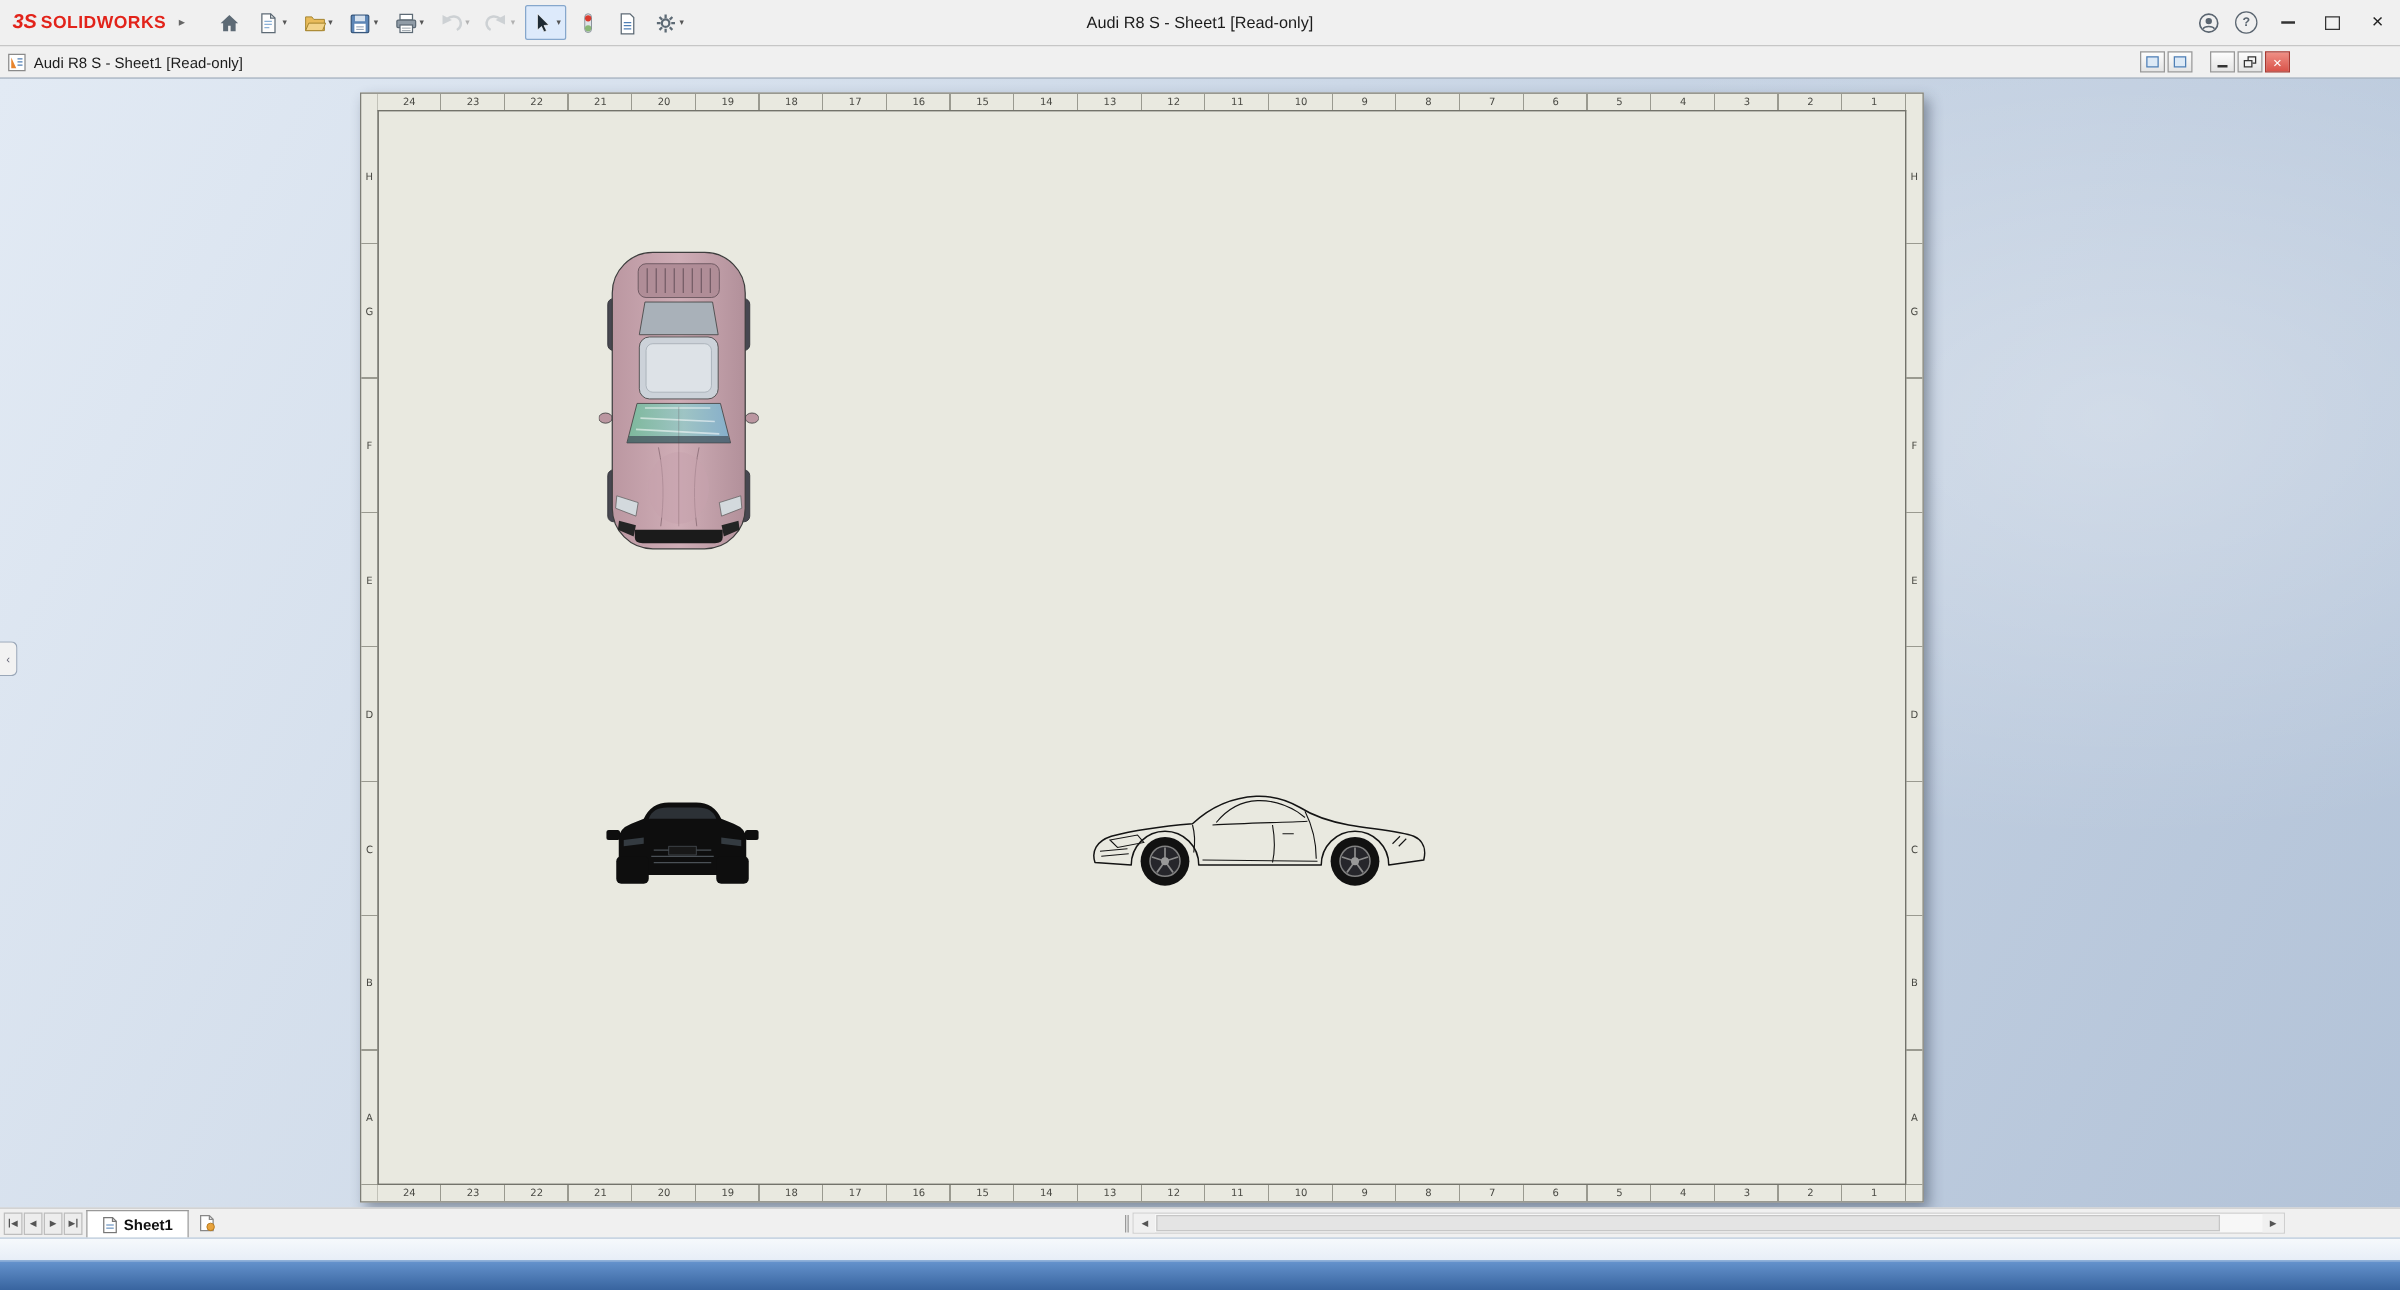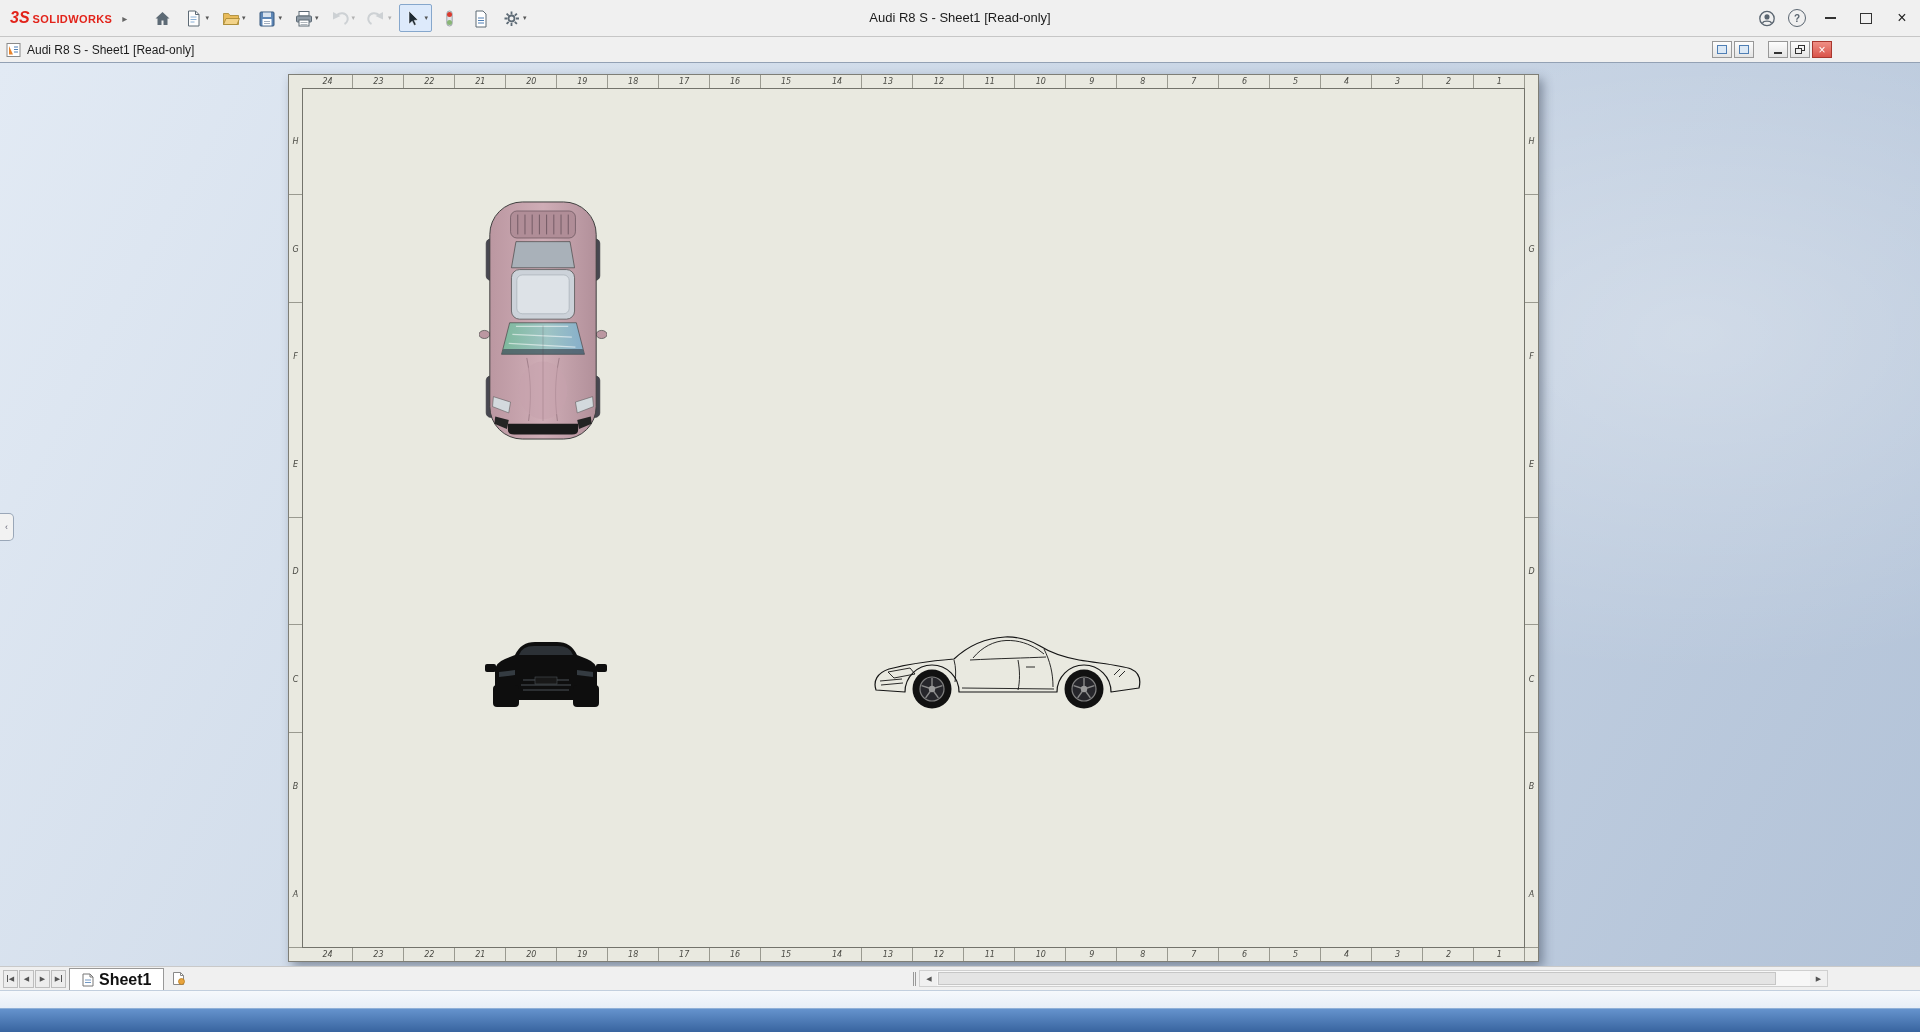--- a/index.html
+++ b/index.html
@@ -7,21 +7,21 @@
        font-family:"Liberation Sans",sans-serif;background:#d7e0ec;-webkit-font-smoothing:antialiased;}
 
   
   .main-titlebar{position:absolute;top:0;left:0;right:0;height:36px;background:#f0f0f0;}
   .tb-title{position:absolute;left:0;right:0;top:0;height:36px;line-height:36px;text-align:center;
             font-size:13px;color:#1c1c1c;z-index:0;}
   .tb-left{position:absolute;left:0;top:0;height:36px;display:flex;align-items:center;
            padding-left:10px;gap:2px;z-index:1;}
   .logo{display:flex;align-items:baseline;gap:3px;margin-right:4px;}
   .logo-glyph{color:var(--brand-red,#e2231a);font-weight:bold;font-style:italic;font-size:16px;}
-  .logo-text{color:var(--brand-red,#e2231a);font-weight:bold;font-size:11px;letter-spacing:.4px;}
+  .logo-text{color:var(--brand-red,#e2231a);font-weight:bold;font-size:14px;letter-spacing:.4px;}
   .menu-expand{border:none;background:none;color:#666;font-size:10px;padding:2px 4px;margin-right:16px;cursor:pointer;}
   .toolbar{display:flex;align-items:center;gap:4px;}
   .tool-btn{display:flex;align-items:center;height:28px;padding:0 3px;background:transparent;
             border:1px solid transparent;border-radius:2px;cursor:pointer;}
   .tool-btn .dd{font-size:7px;color:#555;margin-left:2px;}
   .tool-btn.active{border-color:#86a7cc;background:#ddeafb;}
   .tool-btn.disabled{opacity:.4;}
   svg.ticon{width:19px;height:19px;display:block;}
   .tb-right{position:absolute;right:0;top:0;height:36px;display:flex;align-items:center;z-index:1;}
   .icon-btn{width:30px;height:36px;display:flex;align-items:center;justify-content:center;cursor:pointer;background:none;border:none;}
@@ -54,21 +54,21 @@
             background:linear-gradient(118deg,var(--viewport-light,#e2eaf4) 0%,#ccd8e7 45%,var(--viewport-dark,#b3c3d8) 100%);}
   .viewport::before{content:"";position:absolute;inset:0;
             background:radial-gradient(ellipse 900px 520px at 88% 30%,rgba(255,255,255,.30),rgba(255,255,255,0) 65%);}
   .flyout-tab{position:absolute;left:0;top:450px;width:13px;height:26px;background:#f2f2f2;
               border:1px solid #9aa7b8;border-left:none;border-radius:0 5px 5px 0;
               display:flex;align-items:center;justify-content:center;font-size:9px;color:#667;cursor:pointer;z-index:2;}
 
   
   .sheet{position:absolute;left:288px;top:11px;width:1251px;height:888px;background:var(--paper,#e9e9e0);
          border:1px solid #7e7e76;box-shadow:4px 5px 10px rgba(40,50,70,.45);box-sizing:border-box;}
-  .zone-band{position:absolute;display:flex;color:#4a4a44;font-size:8px;font-family:"DejaVu Sans",sans-serif;font-style:italic;}
+  .zone-band{position:absolute;display:flex;color:#4a4a44;font-size:8px;font-family:"DejaVu Sans",sans-serif;}
   .zone-band.top{left:13px;right:13px;top:0;height:13px;border-bottom:1px solid #8a8a80;
      background-image:repeating-linear-gradient(to right,transparent 0,transparent 50px,#9a9a90 50px,#9a9a90 50.95px);}
   .zone-band.bottom{left:13px;right:13px;bottom:0;height:13px;border-top:1px solid #8a8a80;
      background-image:repeating-linear-gradient(to right,transparent 0,transparent 50px,#9a9a90 50px,#9a9a90 50.95px);}
   .zone-band.left{top:13px;bottom:13px;left:0;width:13px;flex-direction:column;border-right:1px solid #8a8a80;
      background-image:repeating-linear-gradient(to bottom,transparent 0,transparent 106.5px,#9a9a90 106.5px,#9a9a90 107.5px);}
   .zone-band.right{top:13px;bottom:13px;right:0;width:13px;flex-direction:column;border-left:1px solid #8a8a80;
      background-image:repeating-linear-gradient(to bottom,transparent 0,transparent 106.5px,#9a9a90 106.5px,#9a9a90 107.5px);}
   .zone-label{flex:1;display:flex;align-items:center;justify-content:center;}
   .sheet-inner{position:absolute;inset:13px;border:1px solid #73736b;}
@@ -86,21 +86,21 @@
                  color:#222;font-family:"DejaVu Sans",sans-serif;}
 
   
   .sheet-tab-bar{position:absolute;top:966px;left:0;right:0;height:24px;background:#f0f0f0;
                  border-top:1px solid #c9c9c9;display:flex;align-items:stretch;box-sizing:border-box;}
   .nav-group{display:flex;align-items:center;padding:0 3px;gap:1px;}
   .nav-btn{width:15px;height:18px;border:1px solid #bdbdbd;background:#ededed;color:#555;font-size:7px;
            display:flex;align-items:center;justify-content:center;gap:1px;cursor:pointer;padding:0;}
   .edge-bar{width:1px;height:7px;background:#555;}
   .sheet-tab{display:flex;align-items:center;gap:5px;padding:0 12px;background:#fff;border:1px solid #999;
-             border-bottom:none;font-size:16px;font-weight:bold;color:#111;margin-top:1px;cursor:pointer;}
+             border-bottom:none;font-size:12px;font-weight:bold;color:#111;margin-top:1px;cursor:pointer;}
   .add-sheet-btn{width:30px;display:flex;align-items:center;justify-content:center;border:none;background:transparent;cursor:pointer;}
   .tab-spacer{width:716px;}
   .splitter{width:9px;display:flex;align-items:center;justify-content:center;gap:1px;cursor:col-resize;}
   .splitter i{width:1px;height:14px;background:#999;}
   .h-scrollbar{flex:1;margin-right:92px;display:flex;align-items:center;border:1px solid #cfcfcf;
                background:#f7f7f7;height:17px;align-self:center;box-sizing:border-box;}
   .scroll-btn{width:17px;height:15px;display:flex;align-items:center;justify-content:center;font-size:7px;
               color:#555;background:#f0f0f0;border:none;cursor:pointer;padding:0;}
   .scroll-track{flex:1;position:relative;height:15px;cursor:pointer;}
   .scroll-thumb{position:absolute;left:1px;top:1px;bottom:1px;width:96%;background:#e4e4e4;

